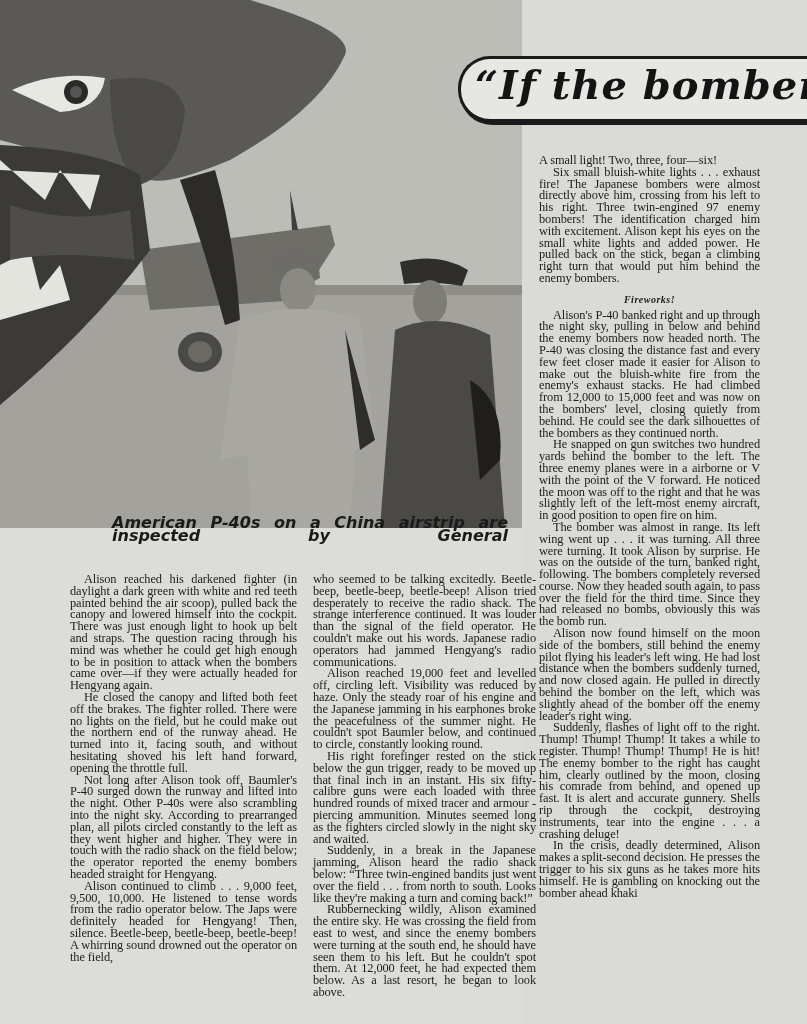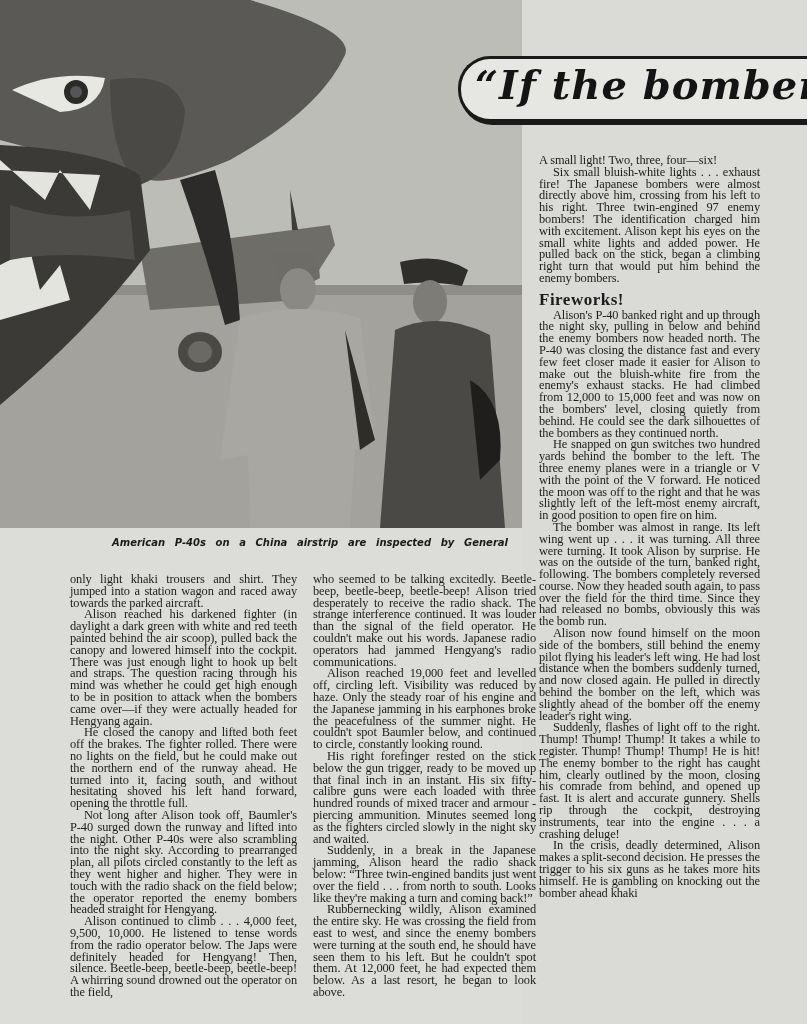--- a/index.html
+++ b/index.html
@@ -24,38 +24,38 @@
     border-radius:32px 0 0 32px; box-shadow:2px 3px 0 #1a1a1a;
     overflow:hidden;
   }
   .title-banner span {
     position:absolute; left:14px; top:2px; white-space:nowrap;
     font-family:"DejaVu Serif",serif; font-style:italic; font-weight:bold;
     font-size:40px; letter-spacing:1px; color:#141414;
   }
   
   .caption {
-    position:absolute; left:112px; top:536px; width:396px;
+    position:absolute; left:112px; top:516px; width:396px;
     font-family:"DejaVu Sans",sans-serif; font-style:italic; font-weight:bold;
-    font-size:10px; line-height:13px; text-align:justify; text-align-last:justify;
+    font-size:16px; line-height:13px; text-align:justify; text-align-last:justify;
     color:#1a1a1a;
   }
   .caption div { text-align:justify; text-align-last:justify; }
   
   .col {
     position:absolute; font-size:12.4px; line-height:11.8px; text-align:justify;
     letter-spacing:-0.1px;
   }
   .col p { margin:0; text-indent:14px; }
   .col p.noindent { text-indent:0; }
   .col1 { left:70px; top:574px; width:227px; }
   .col2 { left:313px; top:574px; width:223px; }
   .col3 { left:539px; top:155px; width:221px; }
   .subhead {
-    text-align:left; font-weight:bold; font-size:17px;
+    text-align:center; font-weight:bold; font-style:italic; font-size:10px;
     margin:9px 0 4px 0; letter-spacing:0.5px;
   }
 </style>
 </head>
 <body>
 
 <div class="page">
   <div class="right-strip"></div>
 
   <div class="photo">
@@ -99,39 +99,38 @@
 
   <div class="title-banner">
     <span>“If the bombers</span>
   </div>
 
   <div class="caption">
     <div>American P-40s on a China airstrip are inspected by General</div>
   </div>
 
   <div class="col col1">
-    <p class="noindent">only light khaki trousers and shirt. They jumped into a station wagon and raced away towards the parked aircraft.</p>
     <p>Alison reached his darkened fighter (in daylight a dark green with white and red teeth painted behind the air scoop), pulled back the canopy and lowered himself into the cockpit. There was just enough light to hook up belt and straps. The question racing through his mind was whether he could get high enough to be in position to attack when the bombers came over—if they were actually headed for Hengyang again.</p>
     <p>He closed the canopy and lifted both feet off the brakes. The fighter rolled. There were no lights on the field, but he could make out the northern end of the runway ahead. He turned into it, facing south, and without hesitating shoved his left hand forward, opening the throttle full.</p>
     <p>Not long after Alison took off, Baumler's P-40 surged down the runway and lifted into the night. Other P-40s were also scrambling into the night sky. According to prearranged plan, all pilots circled constantly to the left as they went higher and higher. They were in touch with the radio shack on the field below; the operator reported the enemy bombers headed straight for Hengyang.</p>
-    <p>Alison continued to climb . . . 4,000 feet, 9,500, 10,000. He listened to tense words from the radio operator below. The Japs were definitely headed for Hengyang! Then, silence. Beetle-beep, beetle-beep, beetle-beep! A whirring sound drowned out the operator on the field,</p>
+    <p>Alison continued to climb . . . 9,000 feet, 9,500, 10,000. He listened to tense words from the radio operator below. The Japs were definitely headed for Hengyang! Then, silence. Beetle-beep, beetle-beep, beetle-beep! A whirring sound drowned out the operator on the field,</p>
   </div>
 
   <div class="col col2">
     <p class="noindent">who seemed to be talking excitedly. Beetle-beep, beetle-beep, beetle-beep! Alison tried desperately to receive the radio shack. The strange interference continued. It was louder than the signal of the field operator. He couldn't make out his words. Japanese radio operators had jammed Hengyang's radio communications.</p>
     <p>Alison reached 19,000 feet and levelled off, circling left. Visibility was reduced by haze. Only the steady roar of his engine and the Japanese jamming in his earphones broke the peacefulness of the summer night. He couldn't spot Baumler below, and continued to circle, constantly looking round.</p>
     <p>His right forefinger rested on the stick below the gun trigger, ready to be moved up that final inch in an instant. His six fifty-calibre guns were each loaded with three hundred rounds of mixed tracer and armour - piercing ammunition. Minutes seemed long as the fighters circled slowly in the night sky and waited.</p>
     <p>Suddenly, in a break in the Japanese jamming, Alison heard the radio shack below: “Three twin-engined bandits just went over the field . . . from north to south. Looks like they're making a turn and coming back!”</p>
     <p>Rubbernecking wildly, Alison examined the entire sky. He was crossing the field from east to west, and since the enemy bombers were turning at the south end, he should have seen them to his left. But he couldn't spot them. At 12,000 feet, he had expected them below. As a last resort, he began to look above.</p>
   </div>
 
   <div class="col col3">
     <p class="noindent">A small light! Two, three, four—six!</p>
     <p>Six small bluish-white lights . . . exhaust fire! The Japanese bombers were almost directly above him, crossing from his left to his right. Three twin-engined 97 enemy bombers! The identification charged him with excitement. Alison kept his eyes on the small white lights and added power. He pulled back on the stick, began a climbing right turn that would put him behind the enemy bombers.</p>
     <div class="subhead">Fireworks!</div>
     <p>Alison's P-40 banked right and up through the night sky, pulling in below and behind the enemy bombers now headed north. The P-40 was closing the distance fast and every few feet closer made it easier for Alison to make out the bluish-white fire from the enemy's exhaust stacks. He had climbed from 12,000 to 15,000 feet and was now on the bombers' level, closing quietly from behind. He could see the dark silhouettes of the bombers as they continued north.</p>
-    <p>He snapped on gun switches two hundred yards behind the bomber to the left. The three enemy planes were in a triangle or V with the point of the V forward. He noticed the moon was off to the right and that he was slightly left of the left-most enemy aircraft, in good position to open fire on him.</p>
+    <p>He snapped on gun switches two hundred yards behind the bomber to the left. The three enemy planes were in a airborne or V with the point of the V forward. He noticed the moon was off to the right and that he was slightly left of the left-most enemy aircraft, in good position to open fire on him.</p>
     <p>The bomber was almost in range. Its left wing went up . . . it was turning. All three were turning. It took Alison by surprise. He was on the outside of the turn, banked right, following. The bombers completely reversed course. Now they headed south again, to pass over the field for the third time. Since they had released no bombs, obviously this was the bomb run.</p>
     <p>Alison now found himself on the moon side of the bombers, still behind the enemy pilot flying his leader's left wing. He had lost distance when the bombers suddenly turned, and now closed again. He pulled in directly behind the bomber on the left, which was slightly ahead of the bomber off the enemy leader's right wing.</p>
     <p>Suddenly, flashes of light off to the right. Thump! Thump! Thump! It takes a while to register. Thump! Thump! Thump! He is hit! The enemy bomber to the right has caught him, clearly outlined by the moon, closing his comrade from behind, and opened up fast. It is alert and accurate gunnery. Shells rip through the cockpit, destroying instruments, tear into the engine . . . a crashing deluge!</p>
     <p>In the crisis, deadly determined, Alison makes a split-second decision. He presses the trigger to his six guns as he takes more hits himself. He is gambling on knocking out the bomber ahead khaki</p>
   </div>
 </div>
 
 </body></html>

